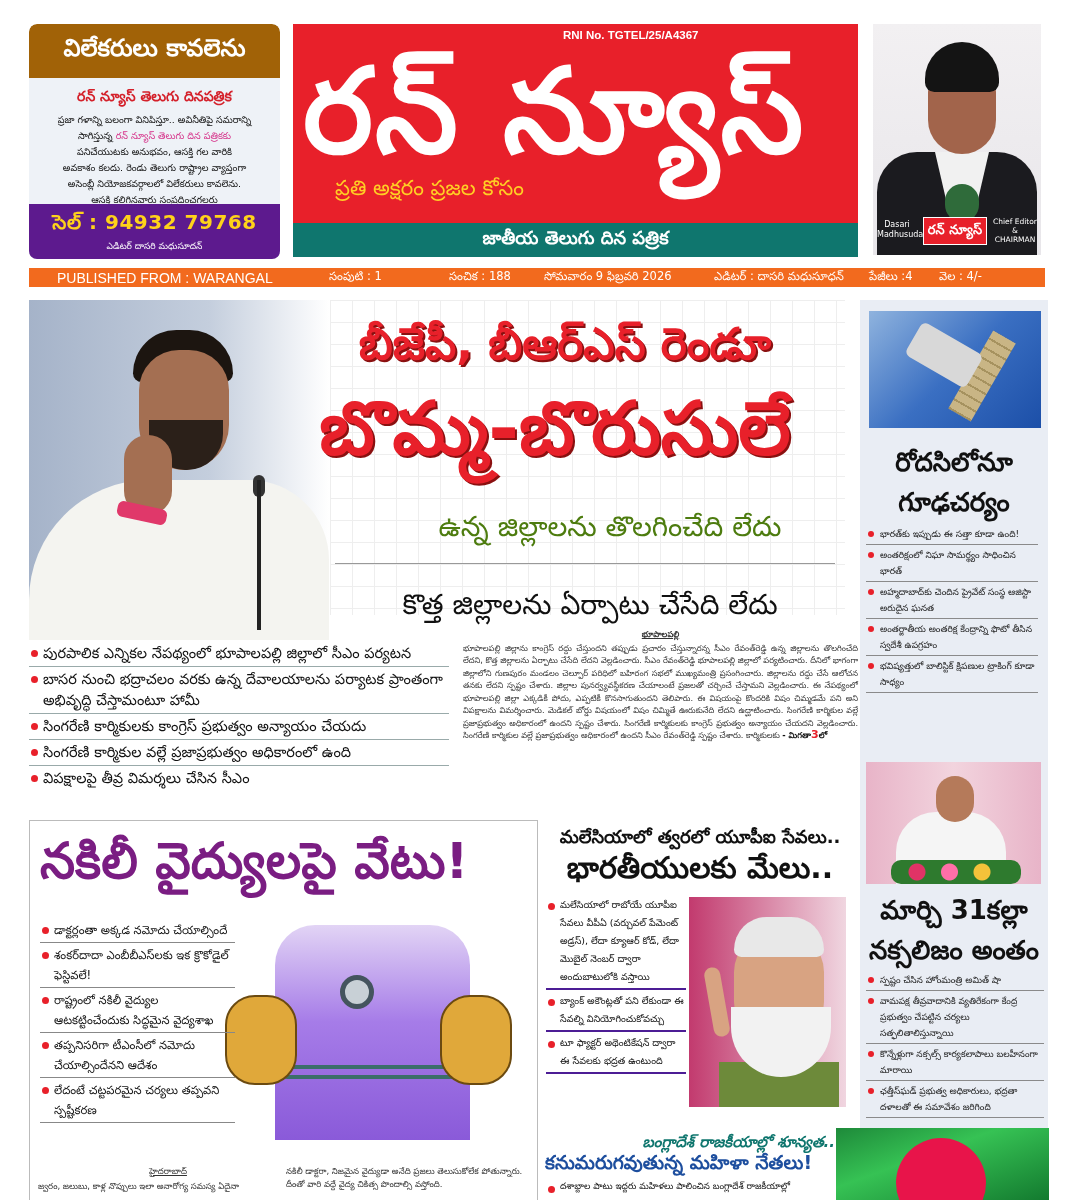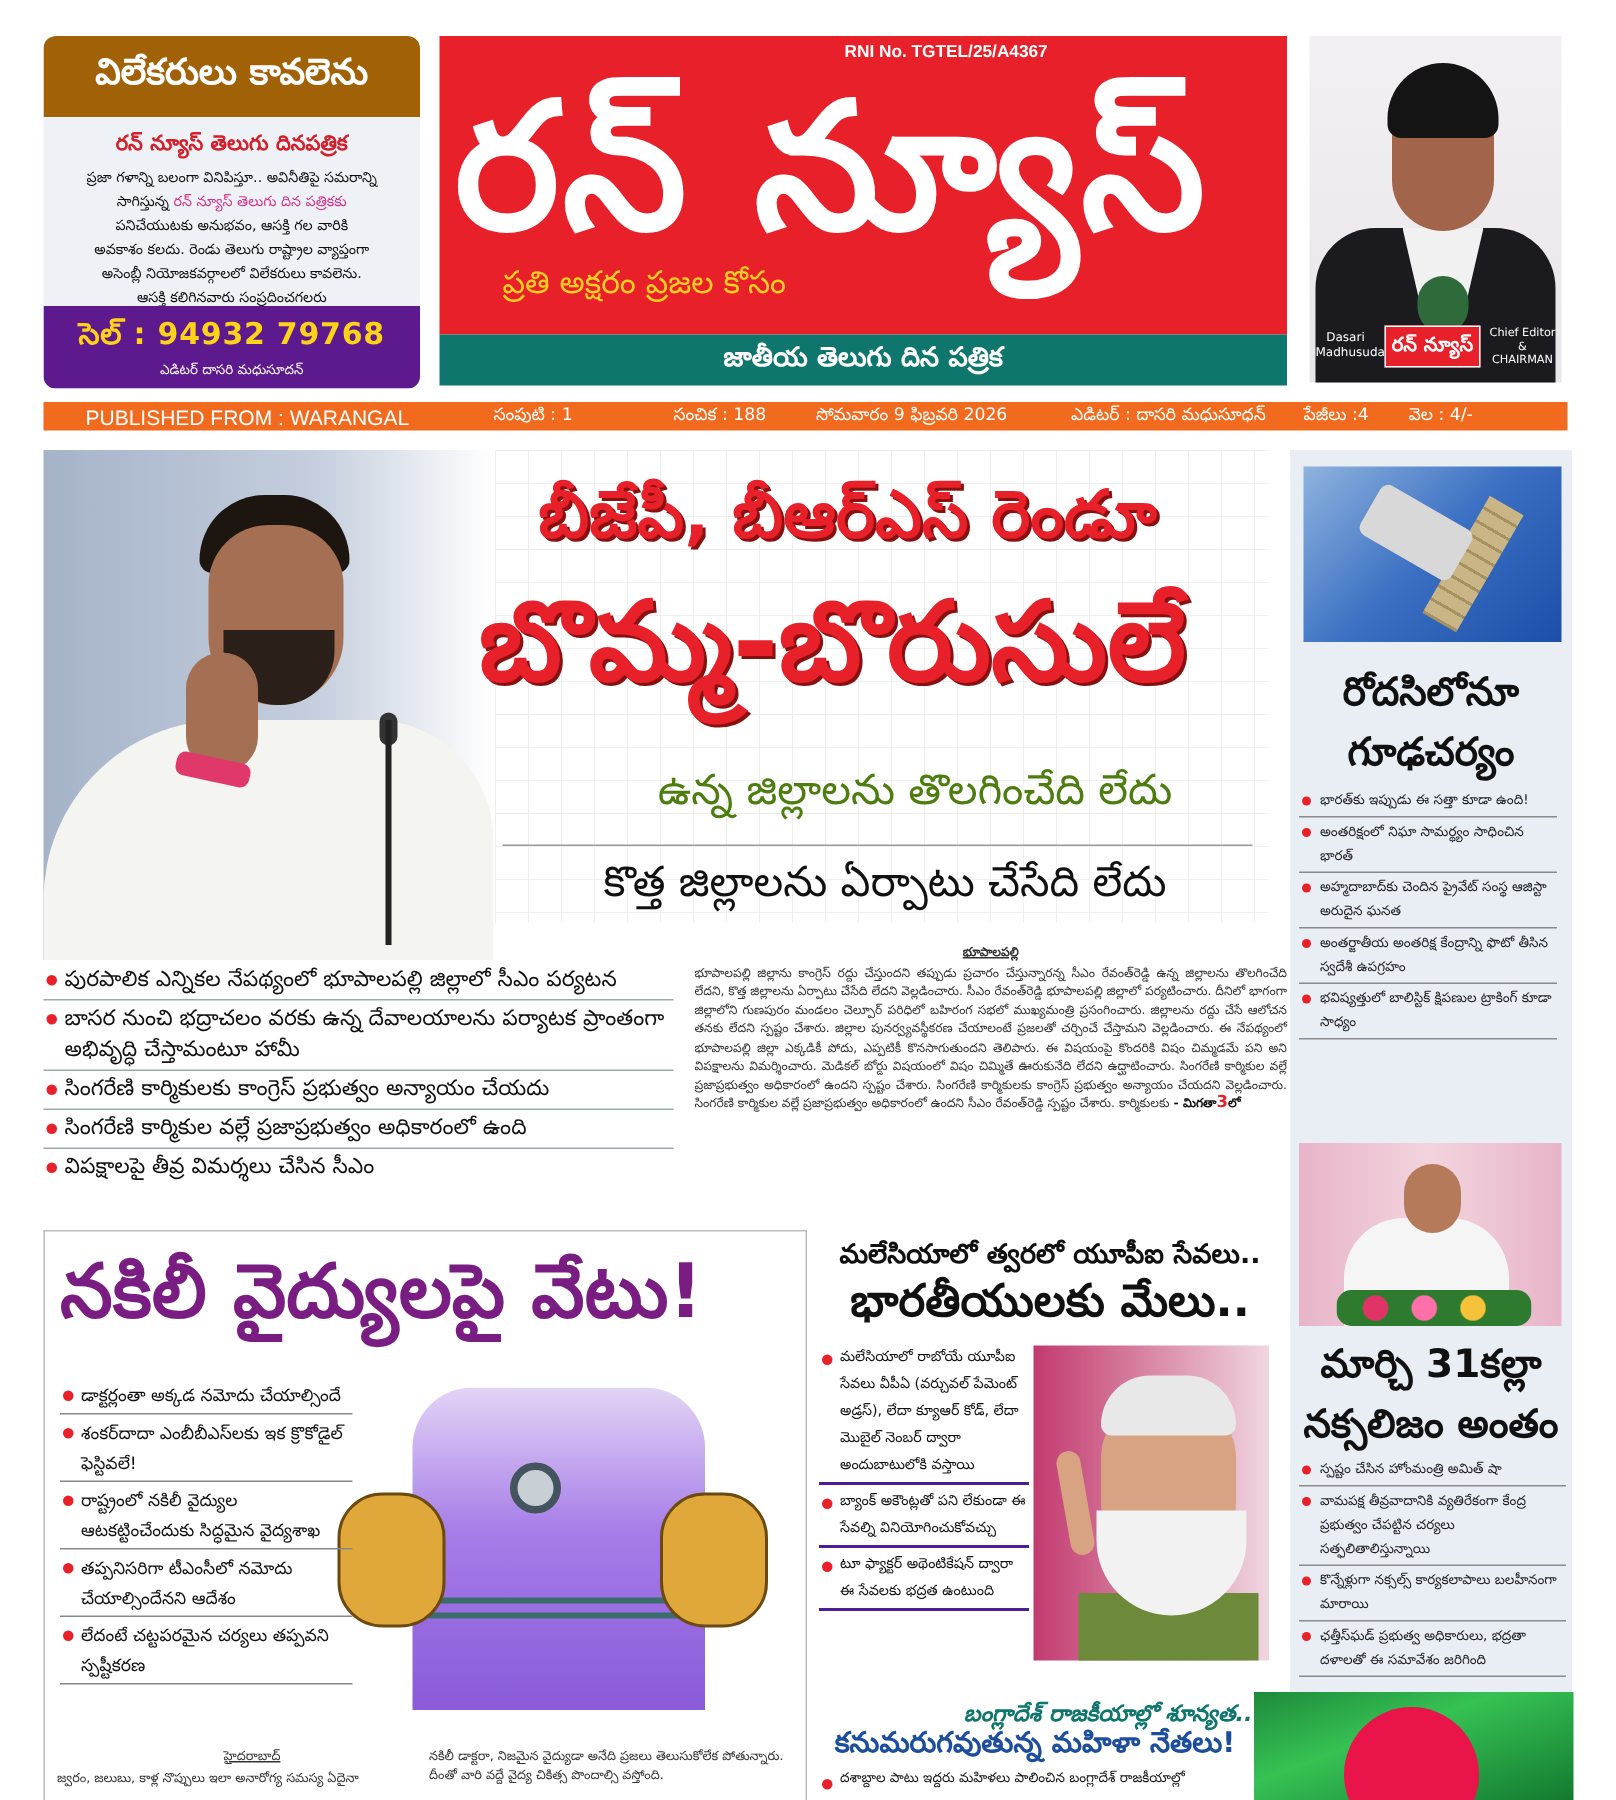--- a/index.html
+++ b/index.html
@@ -51,21 +51,21 @@
   #lead-photo .band { position: absolute; left: 88px; top: 205px; width: 50px; height: 16px; background: #e0386a; border-radius: 6px; transform: rotate(12deg); }
   #lead-photo .mic { position: absolute; left: 228px; top: 180px; width: 4px; height: 150px; background: #222; }
   #lead-photo .mic-head { position: absolute; left: 224px; top: 175px; width: 12px; height: 22px; background: #333; border-radius: 6px; }
 
   #lead-grid { left: 330px; top: 300px; width: 515px; height: 315px; background-image: linear-gradient(#eeeeee 1px, transparent 1px), linear-gradient(90deg, #eeeeee 1px, transparent 1px); background-size: 22px 22px; }
   .red-head { color: #e8202a; font-weight: bold; text-shadow: 2px 2px 0 #8a1010; white-space: nowrap; }
   #lead-h1 { left: 275px; top: 318px; font-size: 44px; width: 580px; text-align: center; }
   #lead-h2 { left: 250px; top: 385px; font-size: 74px; width: 610px; text-align: center; }
   #lead-sub1 { left: 330px; top: 510px; width: 520px; text-align: center; font-size: 28px; color: #4d7c0f; margin-left: 20px; }
   #lead-rule { left: 335px; top: 563px; width: 500px; height: 1px; background: #999; }
-  #lead-sub2 { left: 330px; top: 571px; width: 520px; text-align: center; font-size: 28px; color: #111; }
+  #lead-sub2 { left: 330px; top: 588px; width: 520px; text-align: center; font-size: 28px; color: #111; }
 
   #lead-bullets { left: 29px; top: 643px; width: 420px; }
   .bullet { position: relative; padding-left: 14px; font-size: 14.5px; line-height: 21px; border-bottom: 1px solid #9aa; padding-bottom: 2px; margin-bottom: 2px; }
   .bullet::before { content: ""; position: absolute; left: 2px; top: 7px; width: 7px; height: 7px; border-radius: 50%; background: #e8202a; }
   .bullet.noline { border-bottom: none; }
 
   #lead-body { left: 463px; top: 628px; width: 395px; font-size: 8.2px; line-height: 12.5px; color: #333; text-align: justify; }
   #lead-body .dateline { text-align: center; font-weight: bold; text-decoration: underline; margin-bottom: 1px; }
   #lead-body .cont { font-weight: bold; color: #111; }
   #lead-body .cont b { color: #e8202a; font-size: 11px; }
@@ -112,21 +112,21 @@
   #upi-bullets .bullet { font-size: 9.5px; line-height: 18px; border-bottom: 2px solid #4c1d95; }
   #modi-img { left: 689px; top: 897px; width: 157px; height: 210px; background: linear-gradient(90deg,#c23a6e,#f0d6e0); overflow: hidden; }
   #modi-img .face { position: absolute; left: 45px; top: 35px; width: 90px; height: 110px; background: #d8a382; border-radius: 40px; }
   #modi-img .hair { position: absolute; left: 45px; top: 20px; width: 90px; height: 40px; background: #e8e8e8; border-radius: 45px 45px 10px 10px; }
   #modi-img .beard { position: absolute; left: 42px; top: 110px; width: 100px; height: 70px; background: #f2f2f2; border-radius: 0 0 50px 50px; }
   #modi-img .vest { position: absolute; left: 30px; top: 165px; width: 120px; height: 50px; background: #6d8a3a; }
   #modi-img .finger { position: absolute; left: 20px; top: 70px; width: 16px; height: 70px; background: #d8a382; border-radius: 8px; transform: rotate(-10deg); }
 
   
   #bd-kicker { left: 545px; top: 1133px; width: 290px; text-align: right; font-size: 15px; color: #0f766e; white-space: nowrap; font-weight: bold; font-style: italic; }
-  #bd-head { left: 545px; top: 1151px; width: 290px; text-align: center; font-size: 19px; color: #1d4e9e; font-weight: bold; white-space: nowrap; }
+  #bd-head { left: 545px; top: 1151px; width: 290px; text-align: left; font-size: 19px; color: #1d4e9e; font-weight: bold; white-space: nowrap; }
   #bd-bullets { left: 546px; top: 1179px; width: 290px; }
   #bd-bullets .bullet { font-size: 9px; line-height: 14px; border-bottom: none; }
   #bd-flag { left: 836px; top: 1128px; width: 213px; height: 72px; background: linear-gradient(160deg,#1e8a3a 0%,#36c254 40%,#137a2f 100%); overflow: hidden; }
   #bd-flag .disc { position: absolute; left: 60px; top: 10px; width: 90px; height: 90px; border-radius: 50%; background: #e8144a; }
 </style>
 </head>
 <body>
 
 <div id="ad" class="abs">
   <div class="ad-head">విలేకరులు కావలెను</div>

